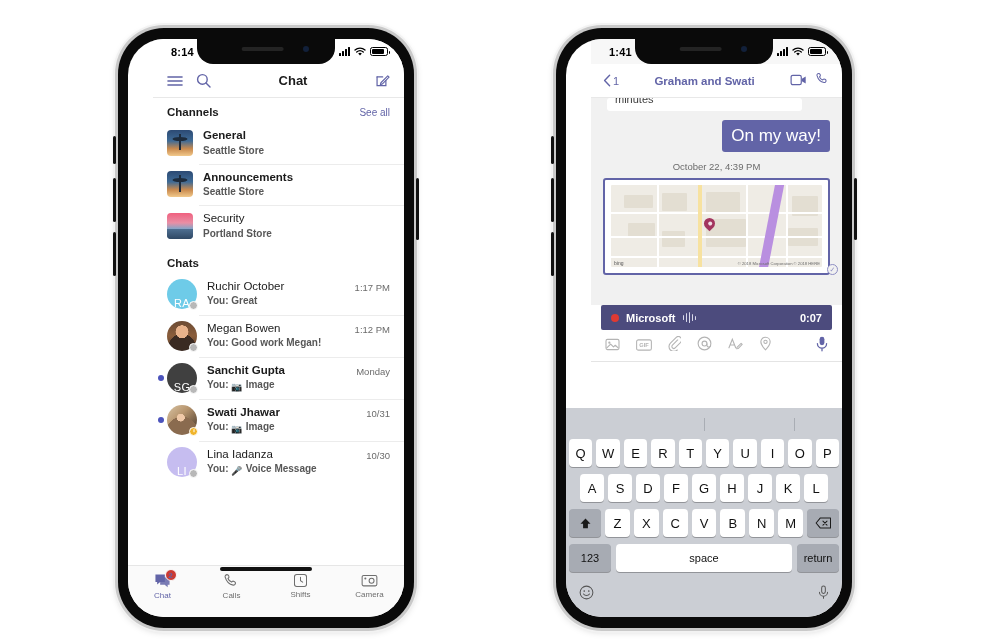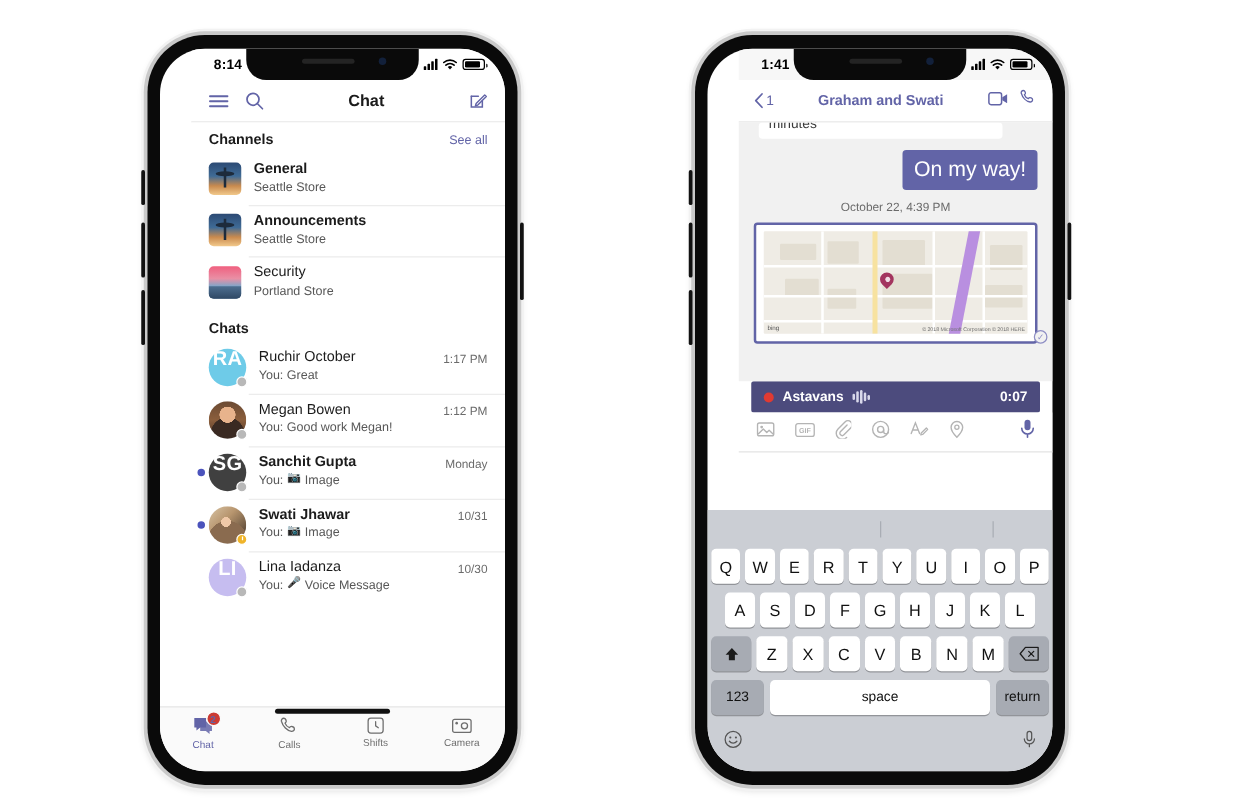--- a/index.html
+++ b/index.html
@@ -138,28 +138,28 @@
   .thumb-sunset {
     background: linear-gradient(180deg,#f0607f 0%,#e98fa5 38%,#7fa6c9 62%,#3f5f80 100%);
   }
   .thumb-sunset::after {
     content:''; position:absolute; left:0; right:0; bottom:0; height:36%;
     background: linear-gradient(180deg,#4e6f91,#2f4864);
   }
   .row-main { flex: 1; min-width: 0; }
   .row-title { font-size: 11.5px; color: #1b1b1b; line-height: 1.35; }
   .row-title.bold { font-weight: bold; }
-  .row-sub { font-size: 10px; color: #575757; line-height: 1.4; display:flex; align-items:flex-start; gap:3px;}
+  .row-sub { font-size: 10px; color: #575757; line-height: 1.4; display:flex; align-items:flex-end; gap:3px;font-weight:bold;}
   .row-time { font-size: 9.5px; color: #6b6b6b; flex: none; align-self: flex-start; padding-top: 3px;}
 
   .avatar {
     width: 30px; height: 30px; border-radius: 50%; flex: none;
     position: relative;
-    display: flex; align-items: flex-start; justify-content: center;
-    color: #fff; font-size: 16px; font-weight: bold; letter-spacing: .3px;
+    display: flex; align-items: flex-end; justify-content: center;
+    color: #fff; font-size: 11px; font-weight: normal; letter-spacing: .3px;
   }
   .avatar .presence {
     position: absolute; right: -1px; bottom: -1px;
     width: 9px; height: 9px; border-radius: 50%;
     background: #b8b8b8; border: 1.5px solid #fff;
   }
   .avatar .presence.away { background: #f0b429; }
   .avatar .presence.away::after {
     content:''; position:absolute; left:50%; top:50%;
     width:1px; height:2.6px; background:#fff;
@@ -639,21 +639,21 @@
             <div class="mpin"></div>
             <div class="mbing">bing</div>
             <div class="mattr">© 2018 Microsoft Corporation  © 2018 HERE</div>
           </div>
           <div class="delivered">✓</div>
         </div>
       </div>
 
       <div class="recbar">
         <span class="recdot"></span>
-        <span>Astavans</span>
+        <span>Microsoft</span>
         <span class="wave">
             <i></i>
             <i></i>
             <i></i>
             <i></i>
             <i></i>
           </span>
         <span class="rec-time">0:07</span>
       </div>
 

